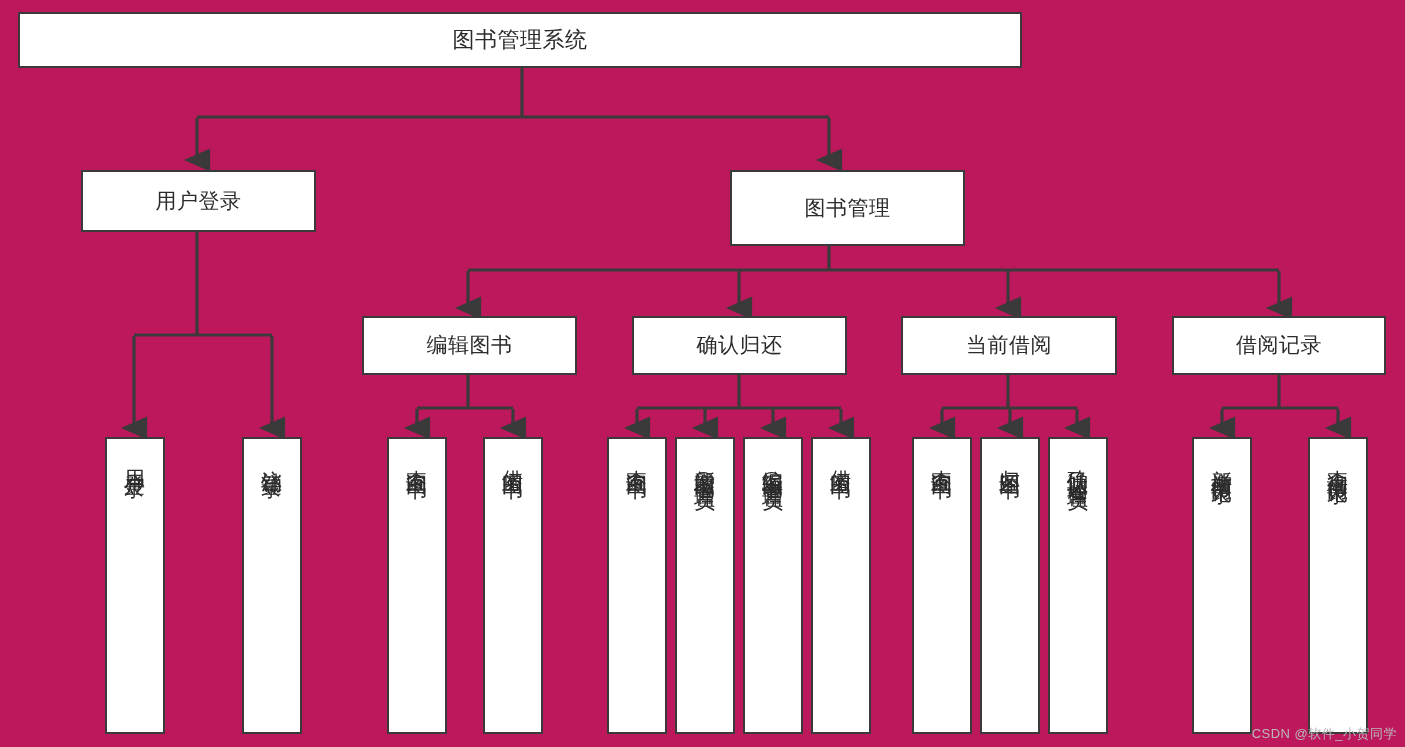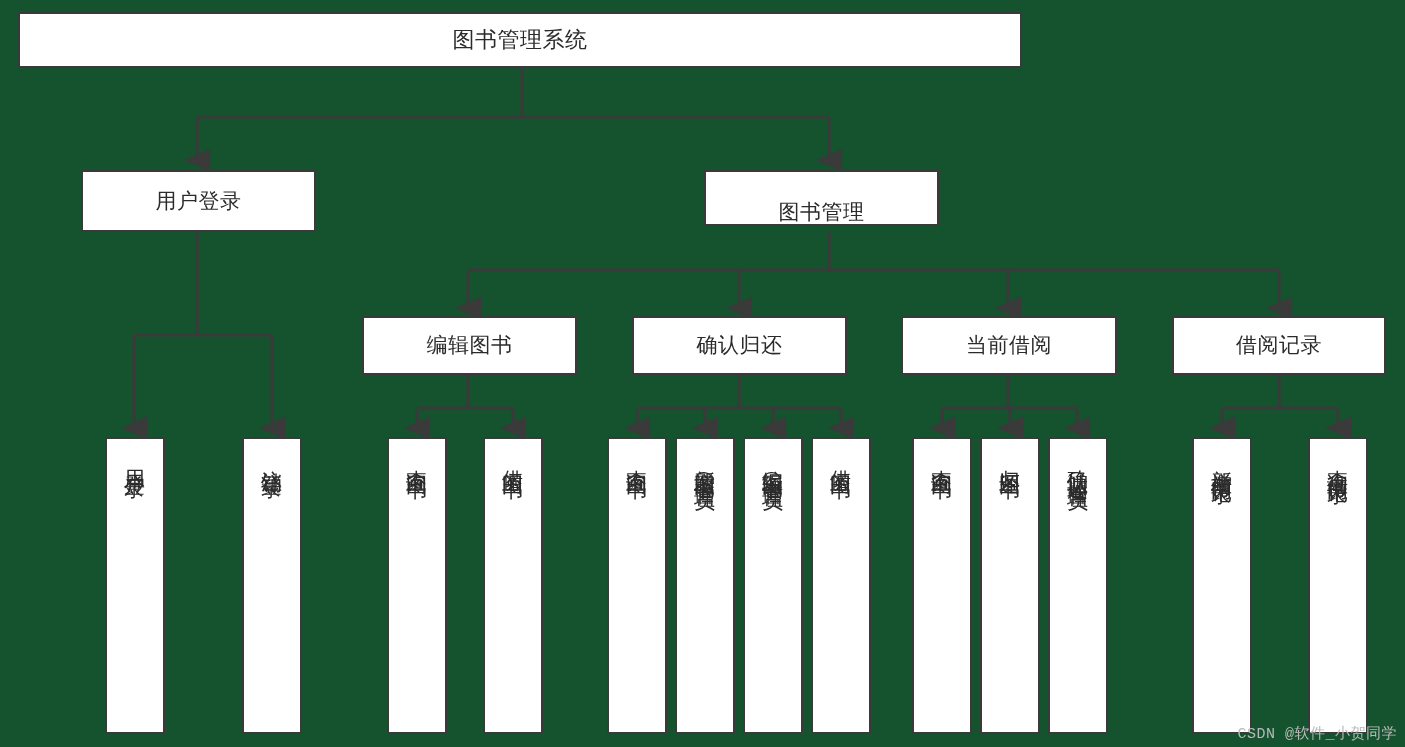--- a/index.html
+++ b/index.html
@@ -7,21 +7,21 @@
     padding: 0;
     background: #ffffff;
   }
   body {
     font-family: "Liberation Sans", "DejaVu Sans", sans-serif;
   }
   #diagram-root {
     position: relative;
     width: 1405px;
     height: 747px;
-    background: #14532d;
+    background: #be185d;
     overflow: hidden;
   }
   #diagram-svg {
     position: absolute;
     left: 0;
     top: 0;
     width: 1405px;
     height: 747px;
   }
   .node-box {
@@ -53,26 +53,25 @@
     letter-spacing: 3px;
     font-size: 21px;
     line-height: 1.0;
     transform: none;
   }
   .node-box.root .node-label { font-size: 22px; }
   .watermark {
     position: absolute;
     right: 8px;
     bottom: 4px;
-    font-size: 15px;
+    font-size: 13px;
     color: #b9b9b9;
     letter-spacing: 0.5px;
     white-space: nowrap;
     pointer-events: none;
-    font-family: Liberation Mono, monospace;
   }
 </style>
 </head>
 <body>
 
 <div id="diagram-root">
 
   <svg id="diagram-svg" viewBox="0 0 1405 747">
     <defs>
       <marker id="arrowhead" markerWidth="9" markerHeight="9" refX="4.2" refY="4.5" orient="auto" markerUnits="strokeWidth">
@@ -125,21 +124,21 @@
   </svg>
 
   <div class="node-box root" style="left:18px; top:12px; width:1004px; height:56px;">
     <span class="node-label">图书管理系统</span>
   </div>
 
   <div class="node-box" style="left:81px; top:170px; width:235px; height:62px;">
     <span class="node-label">用户登录</span>
   </div>
 
-  <div class="node-box" style="left:704px; top:170px; width:235px; height:56px;align-items:flex-end;">
+  <div class="node-box" style="left:730px; top:170px; width:235px; height:76px;">
     <span class="node-label">图书管理</span>
   </div>
 
   <div class="node-box" style="left:362px; top:316px; width:215px; height:59px;">
     <span class="node-label">编辑图书</span>
   </div>
 
   <div class="node-box" style="left:632px; top:316px; width:215px; height:59px;">
     <span class="node-label">确认归还</span>
   </div>

